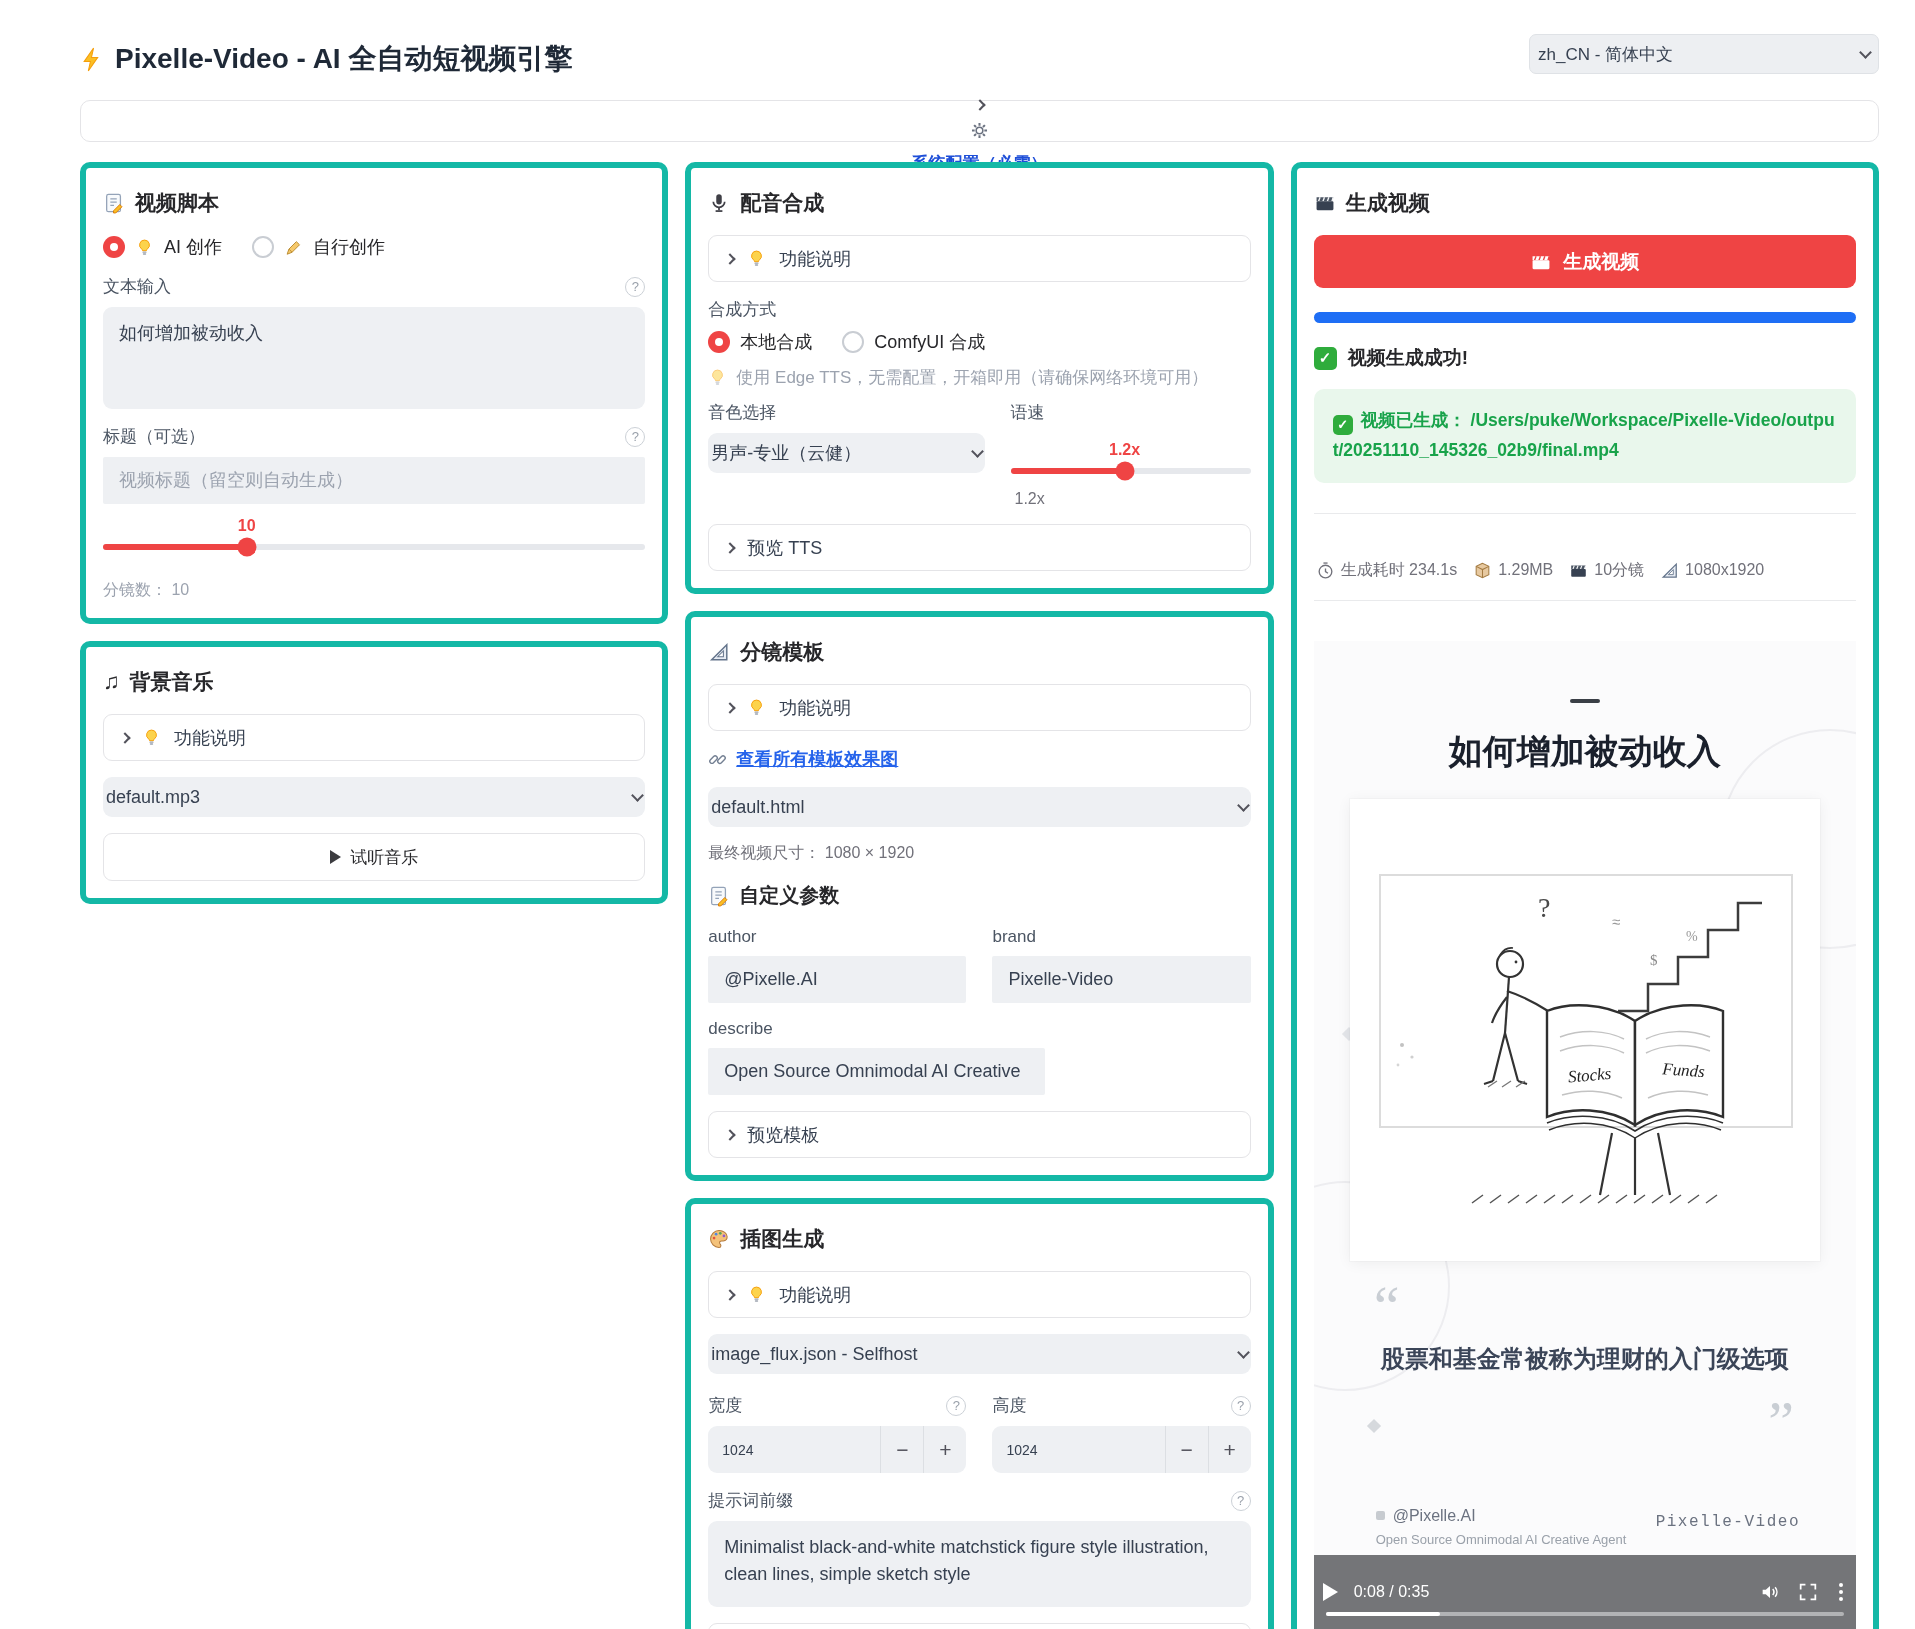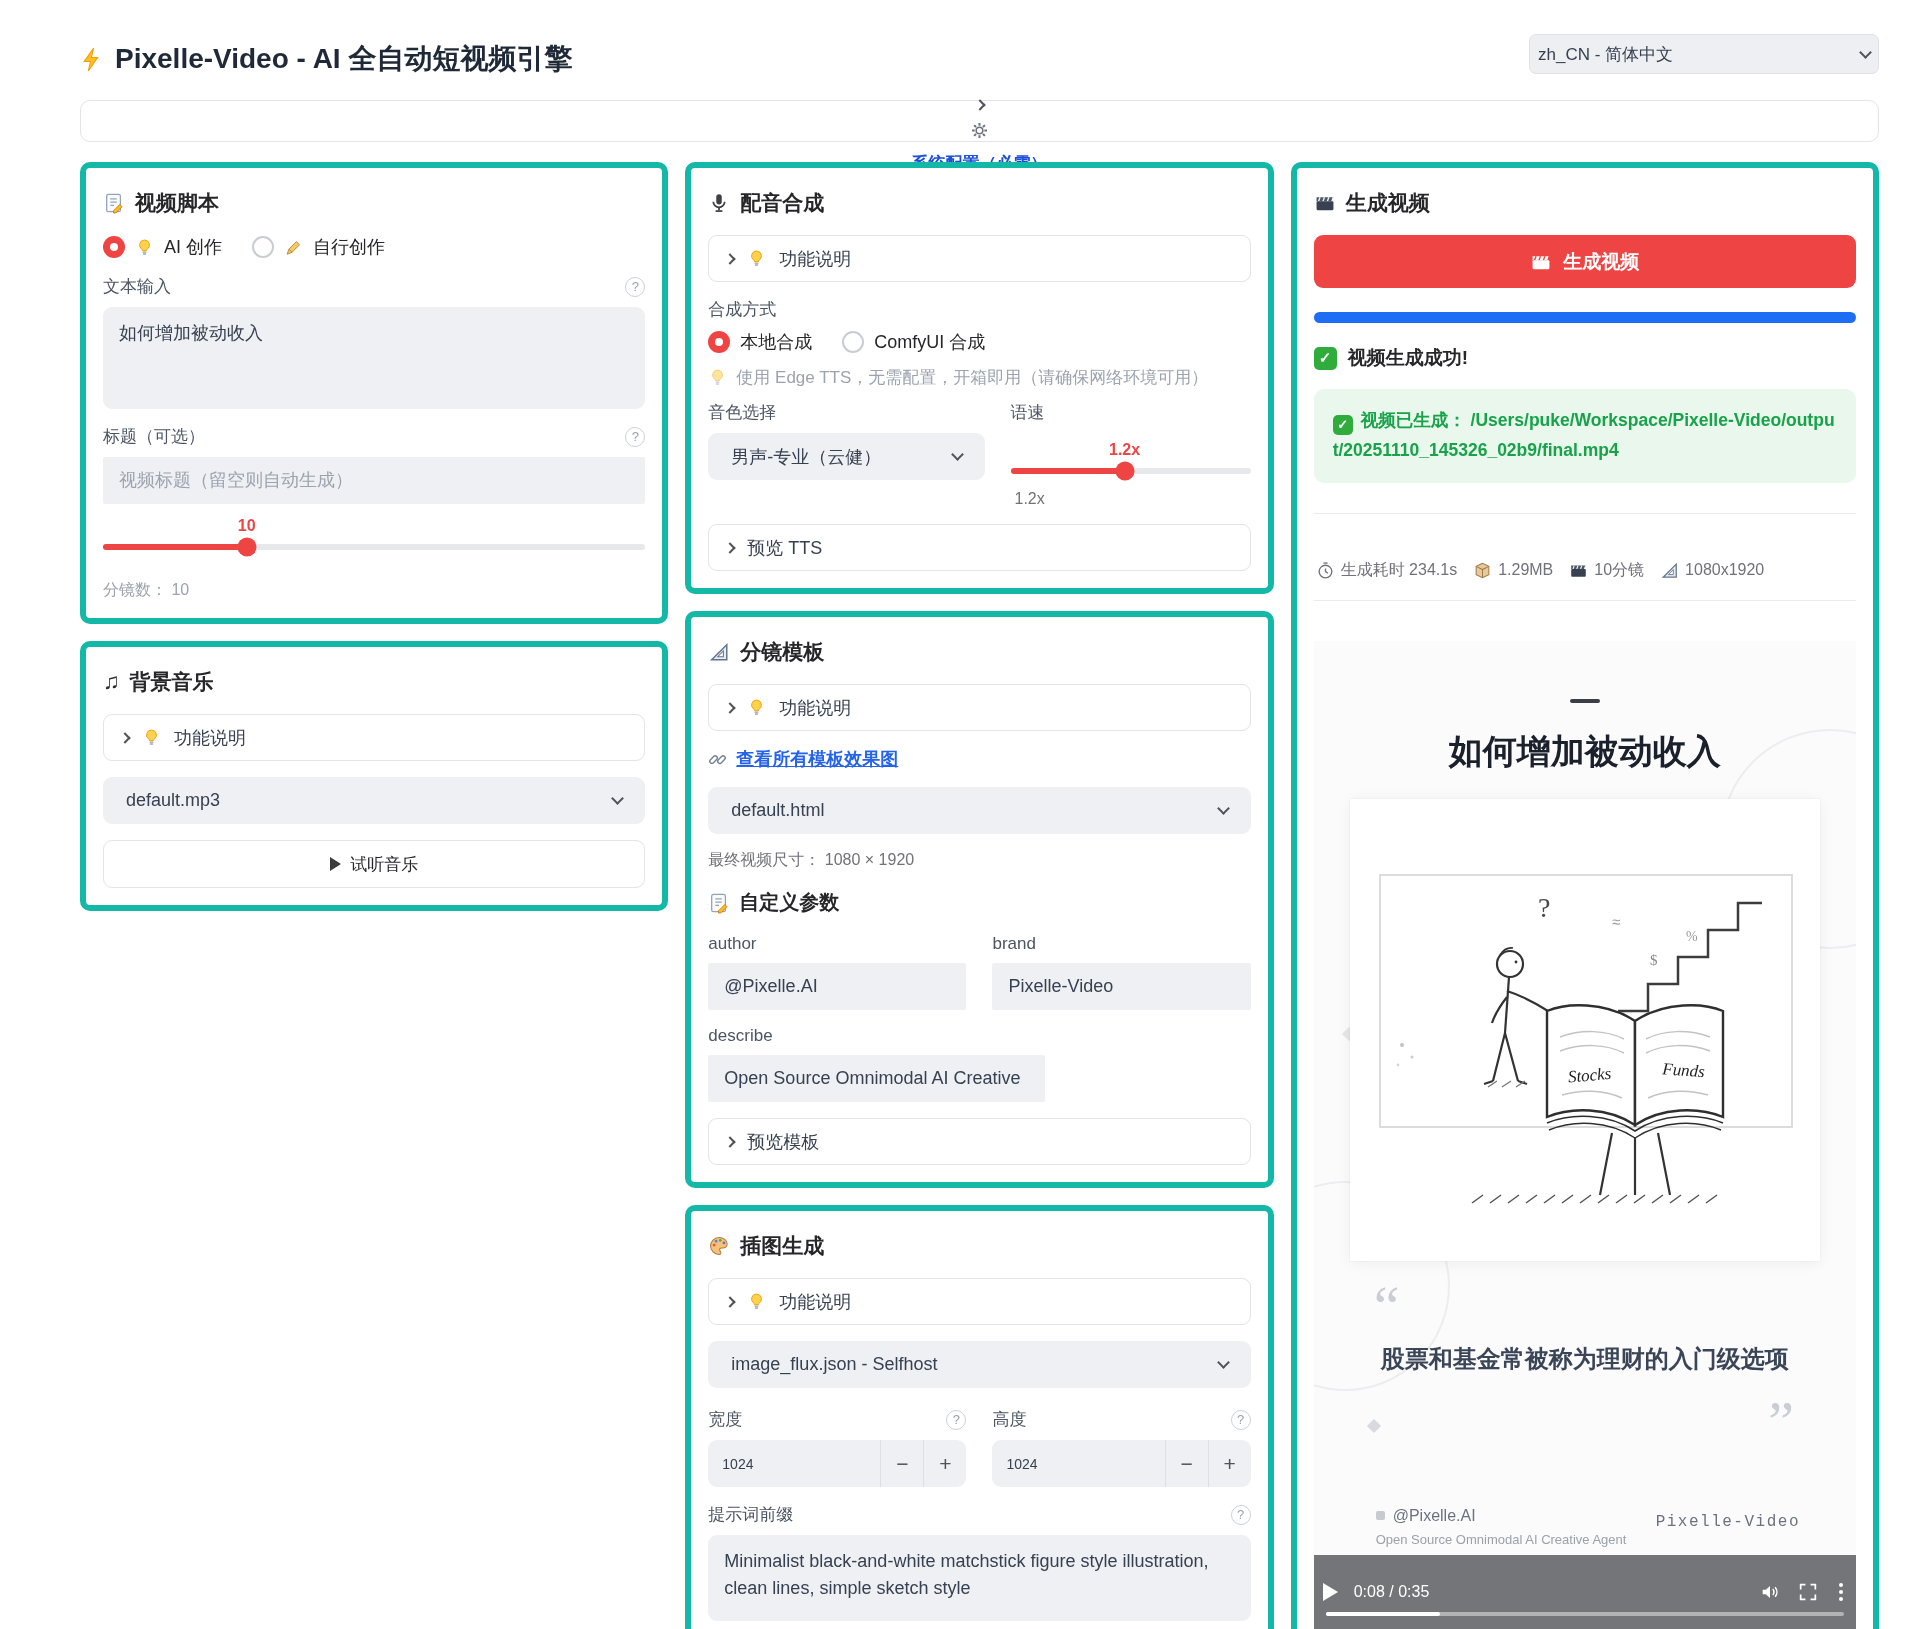--- a/index.html
+++ b/index.html
@@ -36,22 +36,22 @@
   .lbl { font-size:17px; color:#4b5563; margin:16px 0 9px; display:flex; justify-content:space-between; align-items:center; }
   .lbl.first { margin-top:4px; }
   .help { width:20px; height:20px; border-radius:50%; border:1.5px solid #ccd1d7; color:#9aa1ab; font-size:13px;
     display:flex; align-items:center; justify-content:center; cursor:pointer; flex:none; }
 
   .input { background:#eef0f3; border:none; border-radius:2px; height:47px; padding:0 16px; width:100%;
     font-size:18px; color:#374151; font-family:inherit; }
   .input::placeholder { color:#9ca3af; }
   textarea.tx { background:#eef0f3; border:none; border-radius:9px; padding:13px 16px; width:100%; resize:none;
     font-size:18px; color:#374151; font-family:inherit; line-height:1.5; display:block; }
-  .dropdown { background:#eef0f3; border-radius:9px; height:47px; display:flex; align-items:center;
-    justify-content:space-between; padding:0 23px; font-size:18px; color:#374151; cursor:pointer; }
+  .dropdown { background:#eef0f3; border-radius:9px; height:40px; display:flex; align-items:center;
+    justify-content:space-between; padding:0 3px; font-size:18px; color:#374151; cursor:pointer; }
 
   .radio-row { display:flex; gap:30px; align-items:center; margin:4px 0 8px; }
   .radio { display:flex; align-items:center; gap:10px; font-size:18px; color:#27272a; cursor:pointer; }
   .rdot { width:22px; height:22px; border-radius:50%; flex:none; position:relative; }
   .rdot.on { background:#ef4444; }
   .rdot.on::after { content:""; position:absolute; left:50%; top:50%; width:8px; height:8px; background:#fff; border-radius:50%; transform:translate(-50%,-50%); }
   .rdot.off { background:#fff; border:2px solid #c9cdd3; }
 
   .slider { position:relative; height:6px; background:#e6e8ec; border-radius:3px; margin-top:40px; cursor:pointer; }
   .slider .fill { position:absolute; left:0; top:0; bottom:0; width:var(--p); background:#ef4444; border-radius:3px; }

